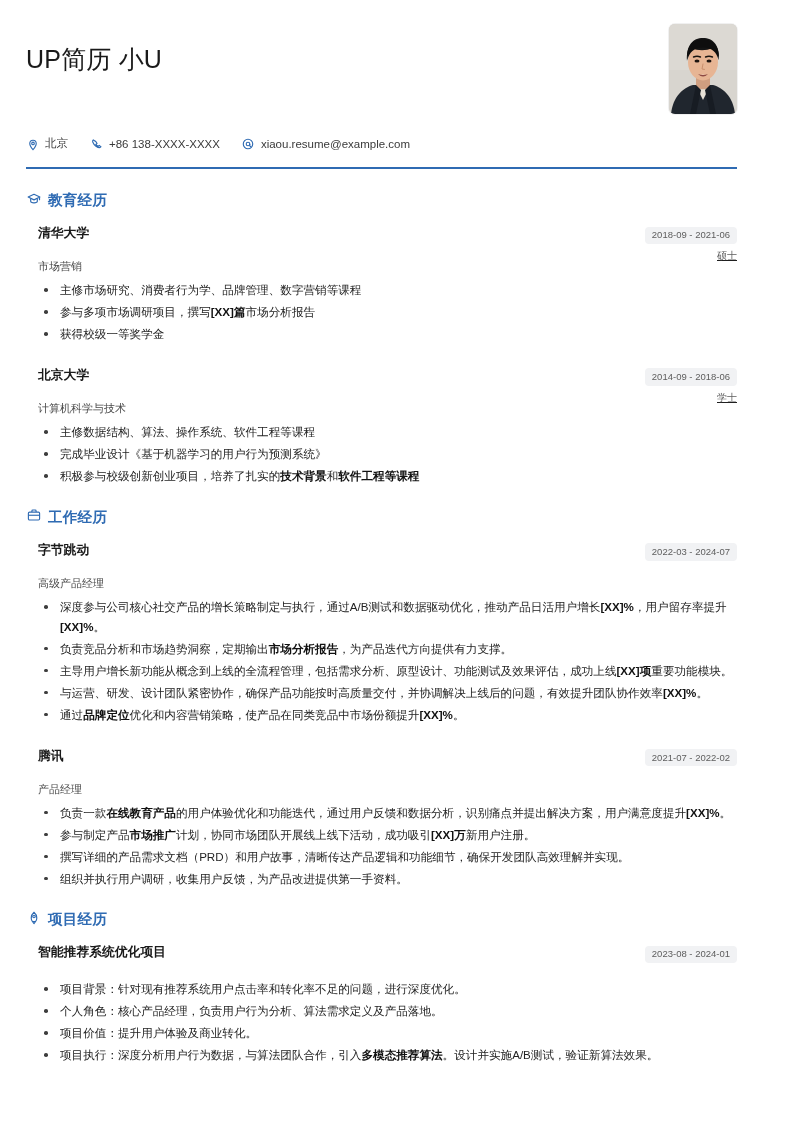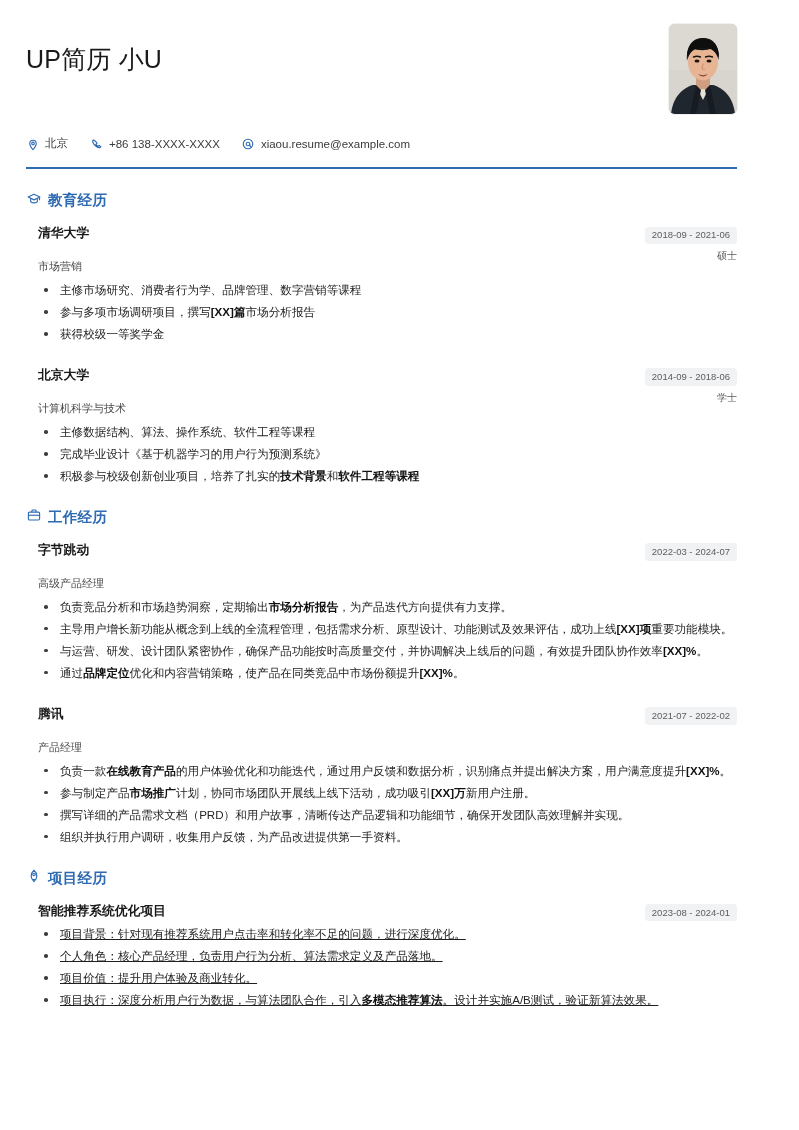--- a/index.html
+++ b/index.html
@@ -119,20 +119,21 @@
   .entry-sub {
     font-size: 11px;
     color: #4a4a4a;
     margin-top: 18px;
     line-height: 1.35;
   }
   .entry-meta {
     flex: 0 0 auto;
     text-align: right;
     padding-left: 16px;
+    text-decoration: underline;
   }
   .date-badge {
     display: inline-block;
     background: #f1f2f4;
     color: #5d5d5d;
     font-size: 9.5px;
     padding: 2.5px 7px;
     border-radius: 4px;
     line-height: 1.3;
     white-space: nowrap;
@@ -159,21 +160,21 @@
     position: absolute;
     left: 6px;
     top: 8px;
     width: 3.6px; height: 3.6px;
     border-radius: 50%;
     background: #3d3d3d;
   }
   .bullets li b { font-weight: 700; color: #111; }
 
   
-  .entry.project .bullets { margin-top: 3px; text-decoration: underline; }
+  .entry.project .bullets { margin-top: 16px; }
 </style>
 </head>
 <body>
 
 <div class="page">
 
   <div class="header">
     <div class="header-left">
       <h1 class="resume-name">UP简历 小U</h1>
     </div>
@@ -303,20 +304,21 @@
         <div class="entries">
           <div class="entry">
             <div class="entry-head">
               <div class="entry-headline">
                 <div class="entry-org">字节跳动</div>
                 <div class="entry-sub">高级产品经理</div>
               </div>
               <div class="entry-meta"><span class="date-badge">2022-03 - 2024-07</span></div>
             </div>
             <ul class="bullets">
+              <li>深度参与公司核心社交产品的增长策略制定与执行，通过A/B测试和数据驱动优化，推动产品日活用户增长<b>[XX]%</b>，用户留存率提升<b>[XX]%</b>。</li>
               <li>负责竞品分析和市场趋势洞察，定期输出<b>市场分析报告</b>，为产品迭代方向提供有力支撑。</li>
               <li>主导用户增长新功能从概念到上线的全流程管理，包括需求分析、原型设计、功能测试及效果评估，成功上线<b>[XX]项</b>重要功能模块。</li>
               <li>与运营、研发、设计团队紧密协作，确保产品功能按时高质量交付，并协调解决上线后的问题，有效提升团队协作效率<b>[XX]%</b>。</li>
               <li>通过<b>品牌定位</b>优化和内容营销策略，使产品在同类竞品中市场份额提升<b>[XX]%</b>。</li>
             </ul>
           </div>
           <div class="entry">
             <div class="entry-head">
               <div class="entry-headline">
                 <div class="entry-org">腾讯</div>

